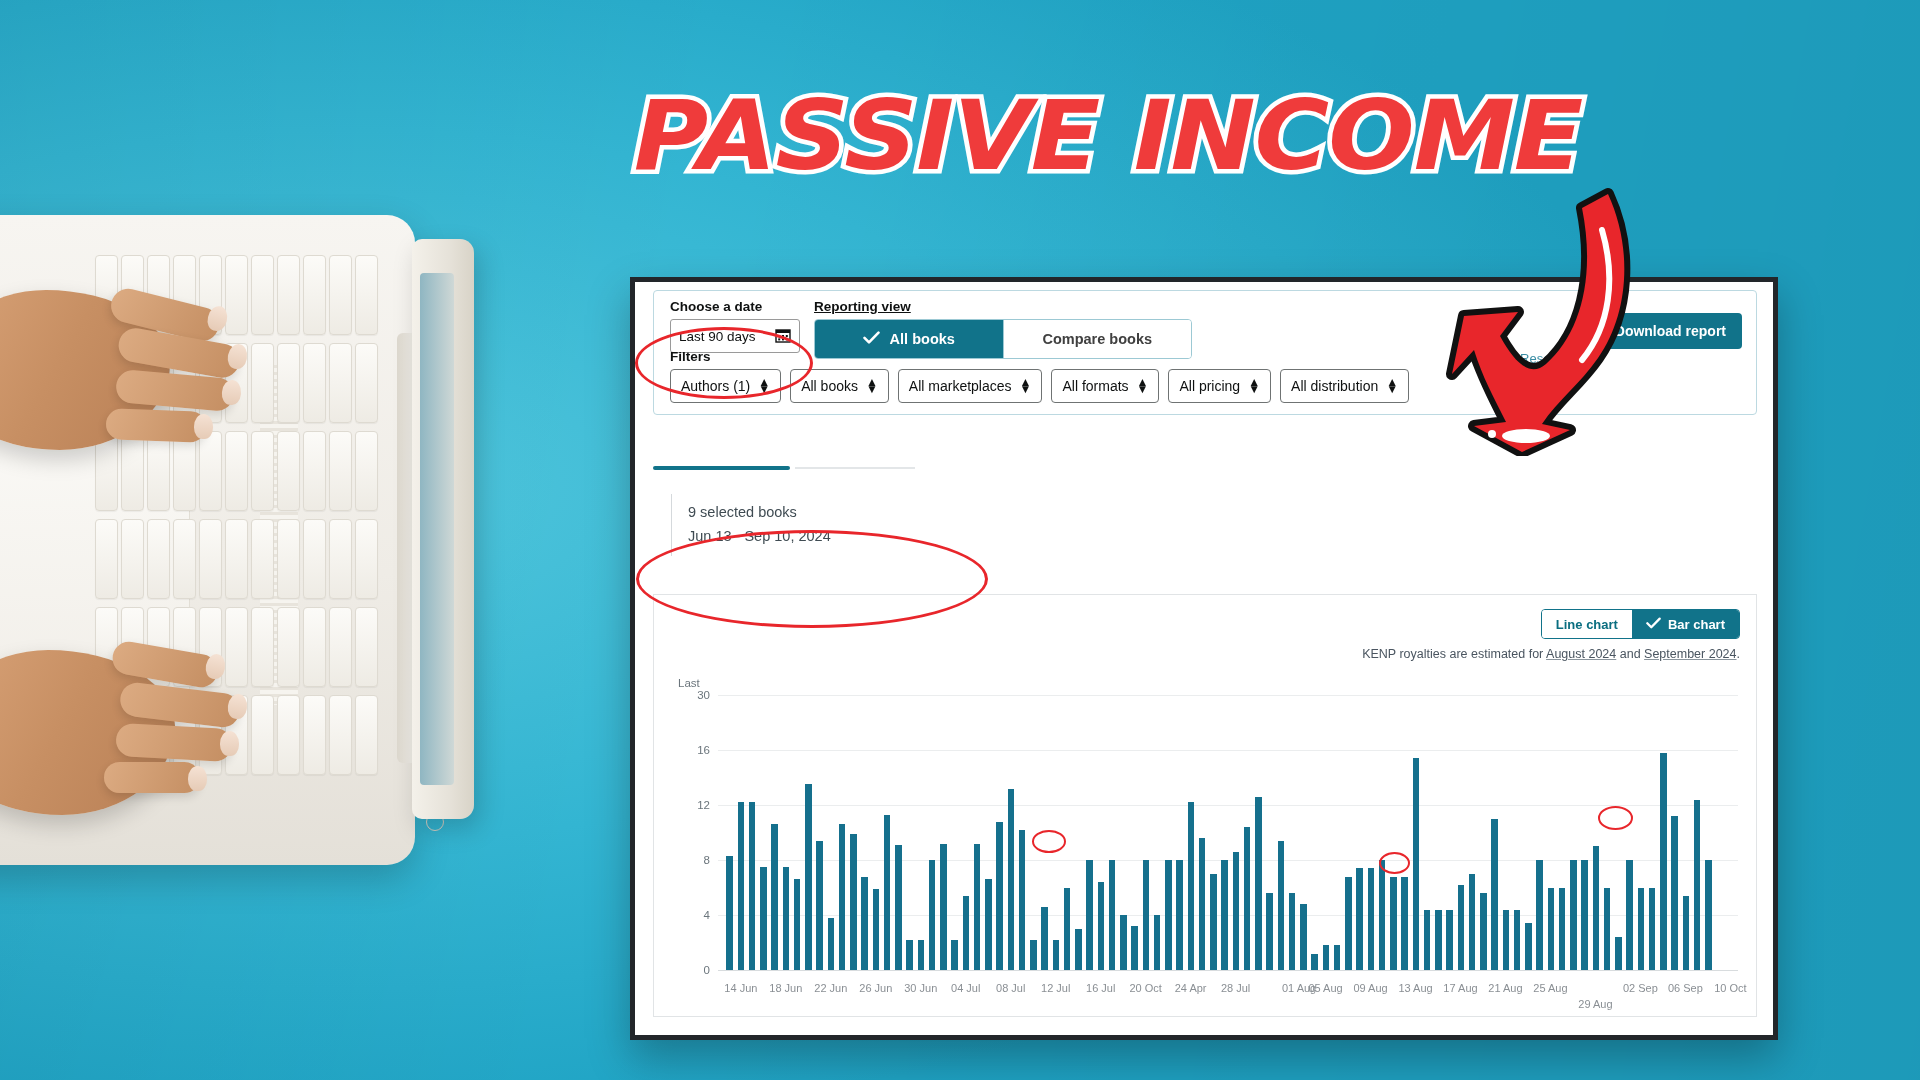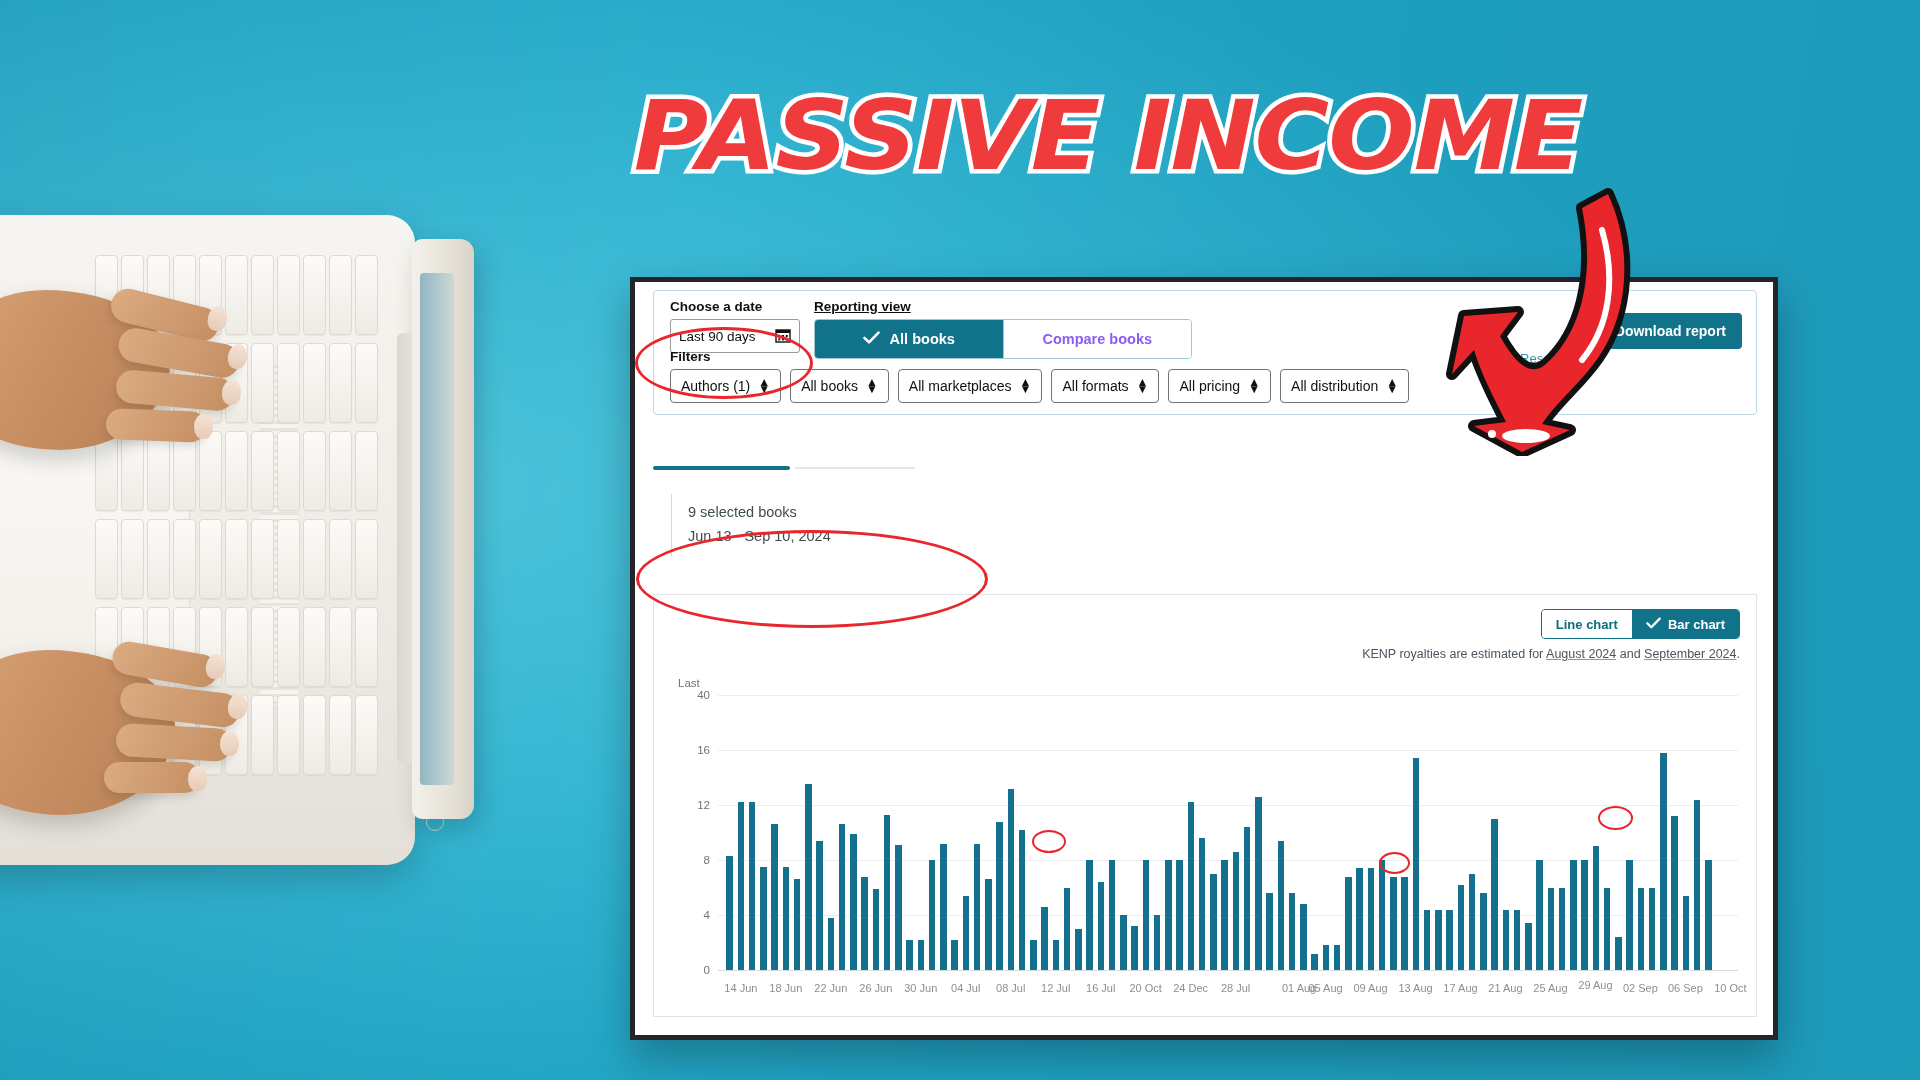--- a/index.html
+++ b/index.html
@@ -120,21 +120,21 @@
     border:1px solid #9a9a9a; border-radius:3px; background:#fff;
     display:flex; align-items:center; justify-content:space-between;
     padding:0 8px; font-size:13.5px; color:#0f1111;
   }
   .seg-group {
     position:absolute; left:160px; top:28px; width:378px; height:40px;
     border:1px solid #9cc9d4; border-radius:4px; overflow:hidden; display:flex;
   }
   .seg {
     flex:1; display:flex; align-items:center; justify-content:center; gap:10px;
-    font-size:14.5px; font-weight:bold; background:#fff; color:#8b5cf6;
+    font-size:14.5px; font-weight:bold; background:#fff; color:#404040;
   }
   .seg.active { background:#11738a; color:#fff; }
   .seg-div { width:1px; background:#9cc9d4; }
   .filters-row { position:absolute; left:16px; top:78px; display:flex; gap:9px; }
   .pill {
     height:34px; border:1px solid #6f7373; border-radius:4px; background:#fff;
     display:flex; align-items:center; gap:8px; padding:0 10px;
     font-size:14px; color:#0f1111; white-space:nowrap;
   }
   .stepper { display:flex; flex-direction:column; line-height:.55; font-size:12px; color:#0f1111; }
@@ -455,21 +455,21 @@
             <div class="ytick" style="top: 275px;">0</div>
             <div class="gridline" style="top: 220px;"></div>
             <div class="ytick" style="top: 220px;">4</div>
             <div class="gridline" style="top: 165px;"></div>
             <div class="ytick" style="top: 165px;">8</div>
             <div class="gridline" style="top: 110px;"></div>
             <div class="ytick" style="top: 110px;">12</div>
             <div class="gridline" style="top: 55px;"></div>
             <div class="ytick" style="top: 55px;">16</div>
             <div class="gridline" style="top: 0px;"></div>
-            <div class="ytick" style="top: 0px;">40</div>
+            <div class="ytick" style="top: 0px;">30</div>
           </div>
       <div id="bars">
             <div class="barslot">
               <div class="bar" style="height: 114.125px; background: rgb(21, 112, 141);"></div>
             </div>
             <div class="barslot">
               <div class="bar" style="height: 167.75px; background: rgb(21, 112, 141);"></div>
             </div>
             <div class="barslot">
               <div class="bar" style="height: 167.75px; background: rgb(21, 112, 141);"></div>
@@ -740,30 +740,30 @@
             <div class="xlab" style="left: 1.66667%; top: 6px;">14 Jun</div>
             <div class="xlab" style="left: 6.11111%; top: 6px;">18 Jun</div>
             <div class="xlab" style="left: 10.5556%; top: 6px;">22 Jun</div>
             <div class="xlab" style="left: 15%; top: 6px;">26 Jun</div>
             <div class="xlab" style="left: 19.4444%; top: 6px;">30 Jun</div>
             <div class="xlab" style="left: 23.8889%; top: 6px;">04 Jul</div>
             <div class="xlab" style="left: 28.3333%; top: 6px;">08 Jul</div>
             <div class="xlab" style="left: 32.7778%; top: 6px;">12 Jul</div>
             <div class="xlab" style="left: 37.2222%; top: 6px;">16 Jul</div>
             <div class="xlab" style="left: 41.6667%; top: 6px;">20 Oct</div>
-            <div class="xlab" style="left: 46.1111%; top: 6px;">24 Dec</div>
+            <div class="xlab" style="left: 46.1111%; top: 6px;">24 Apr</div>
             <div class="xlab" style="left: 50.5556%; top: 6px;">28 Jul</div>
             <div class="xlab" style="left: 55%; top: 6px; padding-left: 37px;">01 Aug</div>
             <div class="xlab" style="left: 59.4444%; top: 6px;">05 Aug</div>
             <div class="xlab" style="left: 63.8889%; top: 6px;">09 Aug</div>
             <div class="xlab" style="left: 68.3333%; top: 6px;">13 Aug</div>
             <div class="xlab" style="left: 72.7778%; top: 6px;">17 Aug</div>
             <div class="xlab" style="left: 77.2222%; top: 6px;">21 Aug</div>
             <div class="xlab" style="left: 81.6667%; top: 6px;">25 Aug</div>
-            <div class="xlab" style="left: 86.1111%; top: 3px;">29 Aug</div>
+            <div class="xlab" style="left: 86.1111%; top: 22px;">29 Aug</div>
             <div class="xlab" style="left: 90.5556%; top: 6px;">02 Sep</div>
             <div class="xlab" style="left: 95%; top: 6px;">06 Sep</div>
             <div class="xlab" style="left: 99.4444%; top: 6px;">10 Oct</div>
           </div>
     </div>
   </div>
 
 </div>
 </div>
 

